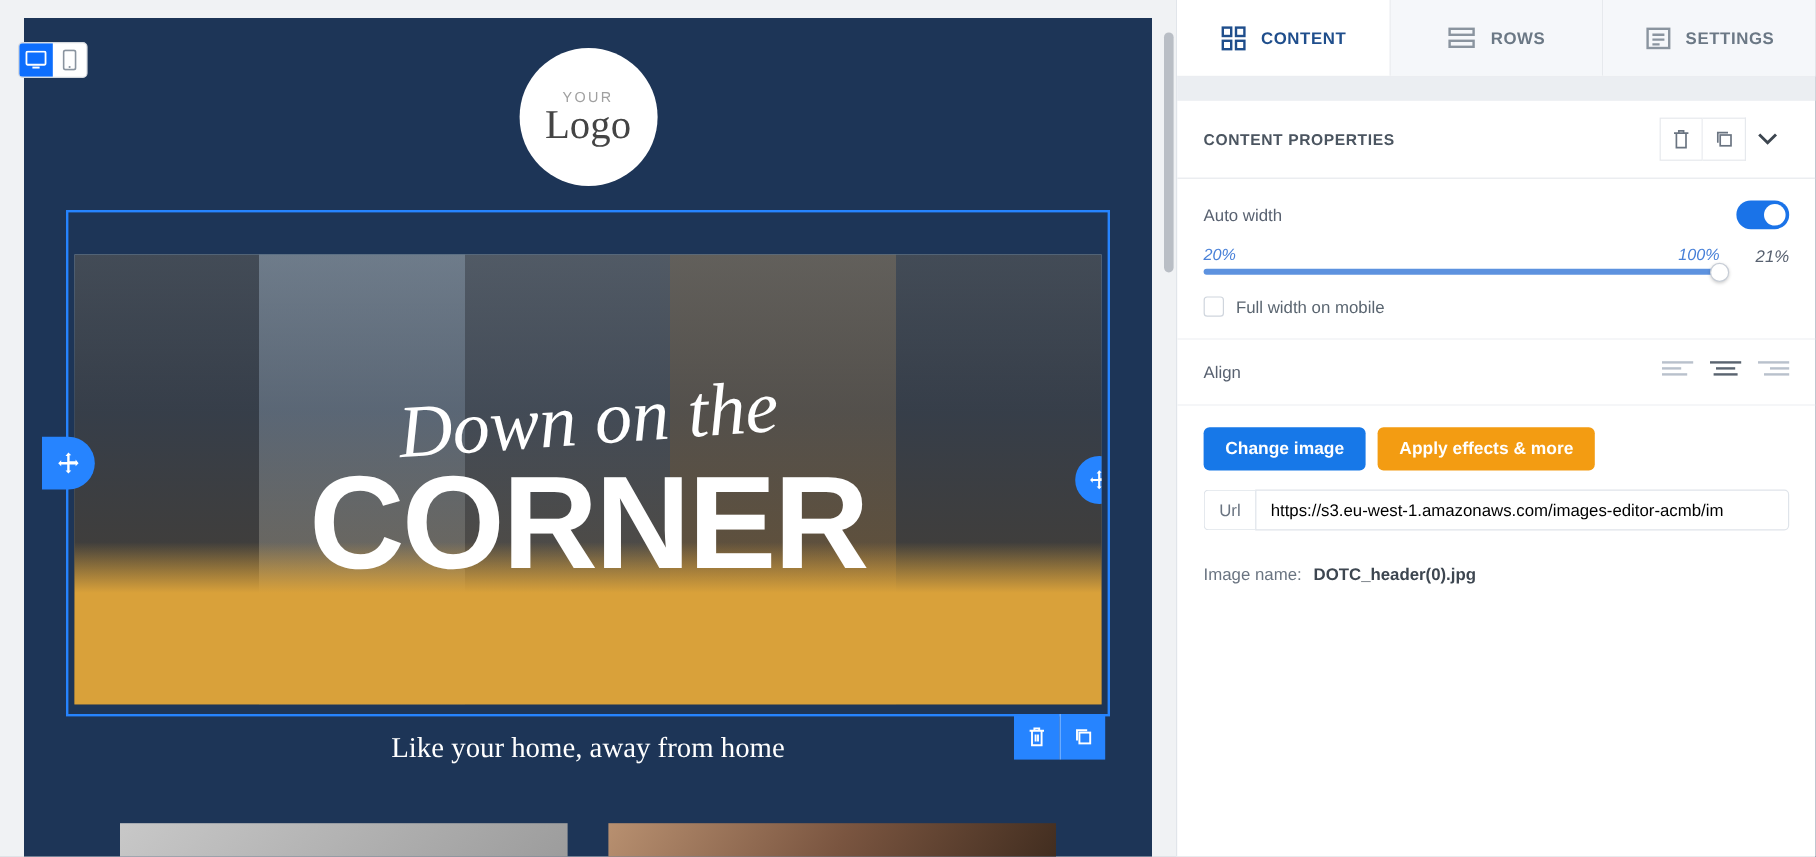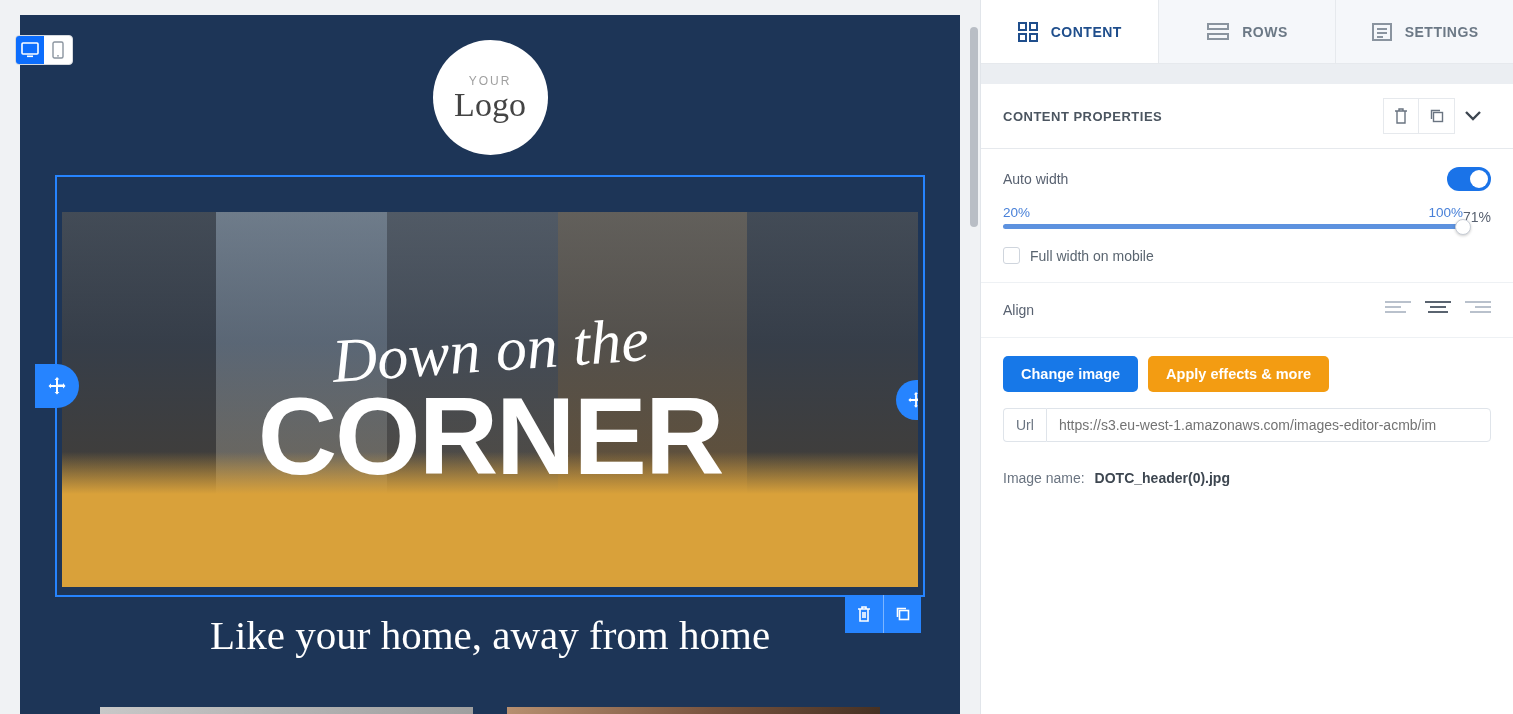--- a/index.html
+++ b/index.html
@@ -101,21 +101,21 @@
     display:flex; align-items:center; justify-content:center;
     z-index:5;
   }
   .drag-handle-right {
     position:absolute; right:-18px; top:50%; transform:translateY(-50%);
     width:40px; height:40px; background:#2684ff; border-radius:50%;
     display:flex; align-items:center; justify-content:center; z-index:5;
   }
   .tagline {
     color:#fff; font-family: Georgia, "Times New Roman", serif;
-    font-size:41px; text-align:center;
+    font-size:24px; text-align:center;
   }
   .action-bar {
     position:absolute; right:2px; bottom:-38px;
     display:flex;
   }
   .action-bar .ab {
     width:38px; height:38px; background:#2684ff; border:none;
     display:flex; align-items:center; justify-content:center;
     cursor:pointer;
   }
@@ -183,21 +183,21 @@
   .slider-wrap { margin-top:14px;}
   .slider-labels { display:flex; justify-content:space-between; color:#4880d8; font-size:13.5px; margin-bottom:4px;}
   .slider-track {
     position:relative; height:5px; background:#5d92df; border-radius:3px;
   }
   .slider-thumb {
     position:absolute; right:-8px; top:50%; transform:translateY(-50%);
     width:16px; height:16px; background:#fff; border:1px solid #c7cdd6; border-radius:50%;
     box-shadow:0 1px 3px rgba(0,0,0,.2);
   }
-  .slider-row { display:flex; align-items:center; }
+  .slider-row { display:flex; gap:30px;font-style:italic;}
   .slider-row .slider-area { flex:1; }
   .slider-value { color:#586170; }
   .checkbox-row { display:flex; align-items:center; gap:10px; margin-top:18px; cursor:pointer;}
   .fake-check {
     width:17px; height:17px; border:1px solid #cfd5dd; border-radius:3px; background:#fff;
   }
   .align-group { display:flex; gap:14px; }
   .align-btn {
     width:26px; height:18px; display:flex; flex-direction:column; gap:3px;
     cursor:pointer;
@@ -214,21 +214,21 @@
   .btn-blue { background:#1778e8; }
   .btn-orange { background:#f39c12; }
   .btn-row { display:flex; gap:10px; }
   .field-row { display:flex; margin-top:16px;}
   .field-label {
     border:1px solid #dfe4ea; border-right:none; padding:8px 12px;
     border-radius:4px 0 0 4px; color:#6a7481; font-size:14px; background:#fff;
   }
   .field-input {
     flex:1; border:1px solid #dfe4ea; border-radius:0 4px 4px 0;
-    padding:8px 12px; font-size:14px; color:#737373; min-width:0;
+    padding:8px 12px; font-size:14px; color:#000000; min-width:0;
     text-overflow:ellipsis;
   }
   .name-line { margin-top:28px; color:#6a7481;}
   .name-line b { color:#3d4650; font-weight:700; margin-left:6px;}
   .prop-label { color:#586170; }
   svg { display:block;}
 </style>
 </head>
 <body>
 
@@ -362,21 +362,21 @@
         <div class="slider-row">
           <div class="slider-area">
             <div class="slider-labels">
               <span>20%</span>
               <span>100%</span>
             </div>
             <div class="slider-track">
               <div class="slider-thumb"></div>
             </div>
           </div>
-          <span class="slider-value">71%</span>
+          <span class="slider-value">21%</span>
         </div>
       </div>
       <div class="checkbox-row">
         <div class="fake-check"></div>
         <span>Full width on mobile</span>
       </div>
     </div>
 
     <div class="prop-row">
       <div class="prop-line">

